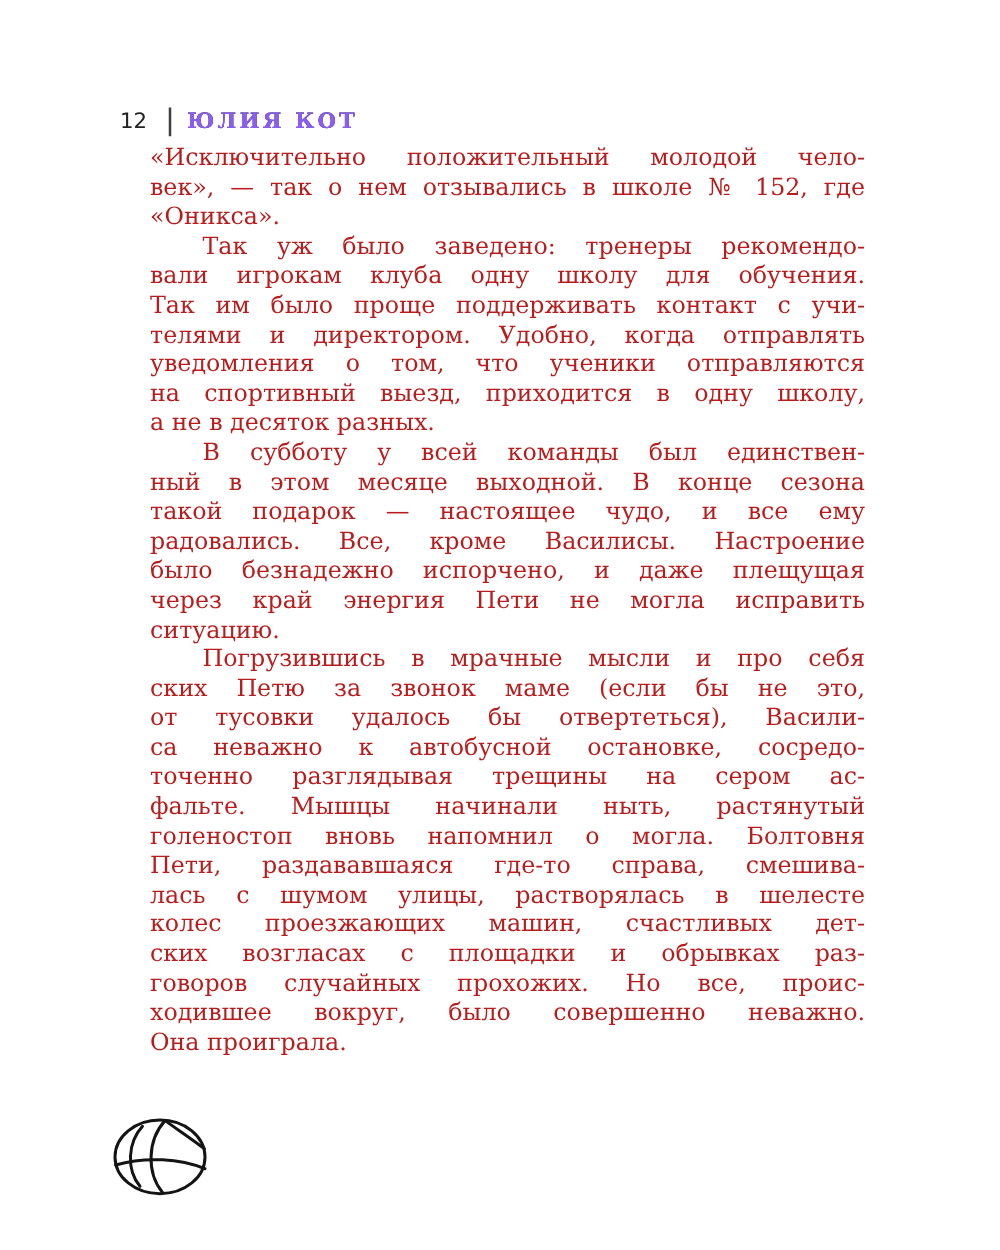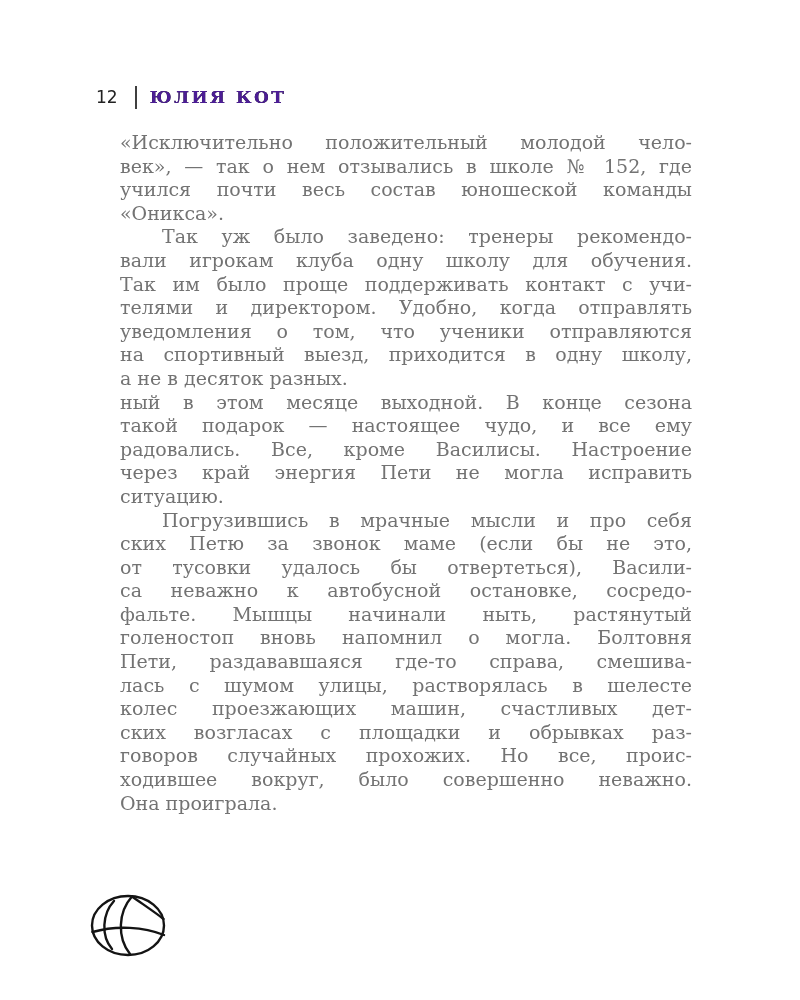--- a/index.html
+++ b/index.html
@@ -34,33 +34,33 @@
     height: 23px;
     background: #3f3f3f;
     margin-left: 17px;
     margin-right: 13px;
   }
   .running-title {
     font-family: "DejaVu Serif", "Liberation Serif", serif;
     font-weight: bold;
     font-size: 17px;
     letter-spacing: 2.5px;
-    color: #4c1d95;
+    color: #8b5cf6;
     text-shadow: 0 0 0.4px #0f0f0f;
     text-align: right;
   }
   
   .page-text {
     position: absolute;
     left: 120px;
-    top: 131px;
+    top: 115px;
     width: 572px;
     font-size: 19px;
     line-height: 23.6px;
-    color: #737373;
+    color: #b91c1c;
   }
   .line {
     text-align: justify;
     text-align-last: justify;
     white-space: nowrap;
     height: 23.6px;
   }
   .line.last {
     text-align-last: left;
   }
@@ -86,38 +86,40 @@
 
   <div class="header">
     <span class="page-number">12</span>
     <span class="header-divider"></span>
     <span class="running-title">ЮЛИЯ КОТ</span>
   </div>
 
   <div class="page-text">
       <div class="line">«Исключительно положительный молодой чело-</div>
       <div class="line">век», — так о нем отзывались в школе № 152, где</div>
-      <div class="line">учился почти весь состав юношеской команды</div>
       <div class="line last">«Оникса».</div>
       <div class="line indent">Так уж было заведено: тренеры рекомендо-</div>
       <div class="line">вали игрокам клуба одну школу для обучения.</div>
       <div class="line">Так им было проще поддерживать контакт с учи-</div>
       <div class="line">телями и директором. Удобно, когда отправлять</div>
       <div class="line">уведомления о том, что ученики отправляются</div>
       <div class="line">на спортивный выезд, приходится в одну школу,</div>
       <div class="line last">а не в десяток разных.</div>
+      <div class="line indent">В субботу у всей команды был единствен-</div>
       <div class="line">ный в этом месяце выходной. В конце сезона</div>
       <div class="line">такой подарок — настоящее чудо, и все ему</div>
       <div class="line">радовались. Все, кроме Василисы. Настроение</div>
+      <div class="line">было безнадежно испорчено, и даже плещущая</div>
       <div class="line">через край энергия Пети не могла исправить</div>
       <div class="line last">ситуацию.</div>
       <div class="line indent">Погрузившись в мрачные мысли и про себя</div>
       <div class="line">ских Петю за звонок маме (если бы не это,</div>
       <div class="line">от тусовки удалось бы отвертеться), Васили-</div>
       <div class="line">са неважно к автобусной остановке, сосредо-</div>
+      <div class="line">точенно разглядывая трещины на сером ас-</div>
       <div class="line">фальте. Мышцы начинали ныть, растянутый</div>
       <div class="line">голеностоп вновь напомнил о могла. Болтовня</div>
       <div class="line">Пети, раздававшаяся где-то справа, смешива-</div>
       <div class="line">лась с шумом улицы, растворялась в шелесте</div>
       <div class="line">колес проезжающих машин, счастливых дет-</div>
       <div class="line">ских возгласах с площадки и обрывках раз-</div>
       <div class="line">говоров случайных прохожих. Но все, проис-</div>
       <div class="line">ходившее вокруг, было совершенно неважно.</div>
       <div class="line last italic">Она проиграла.</div>
     </div>

